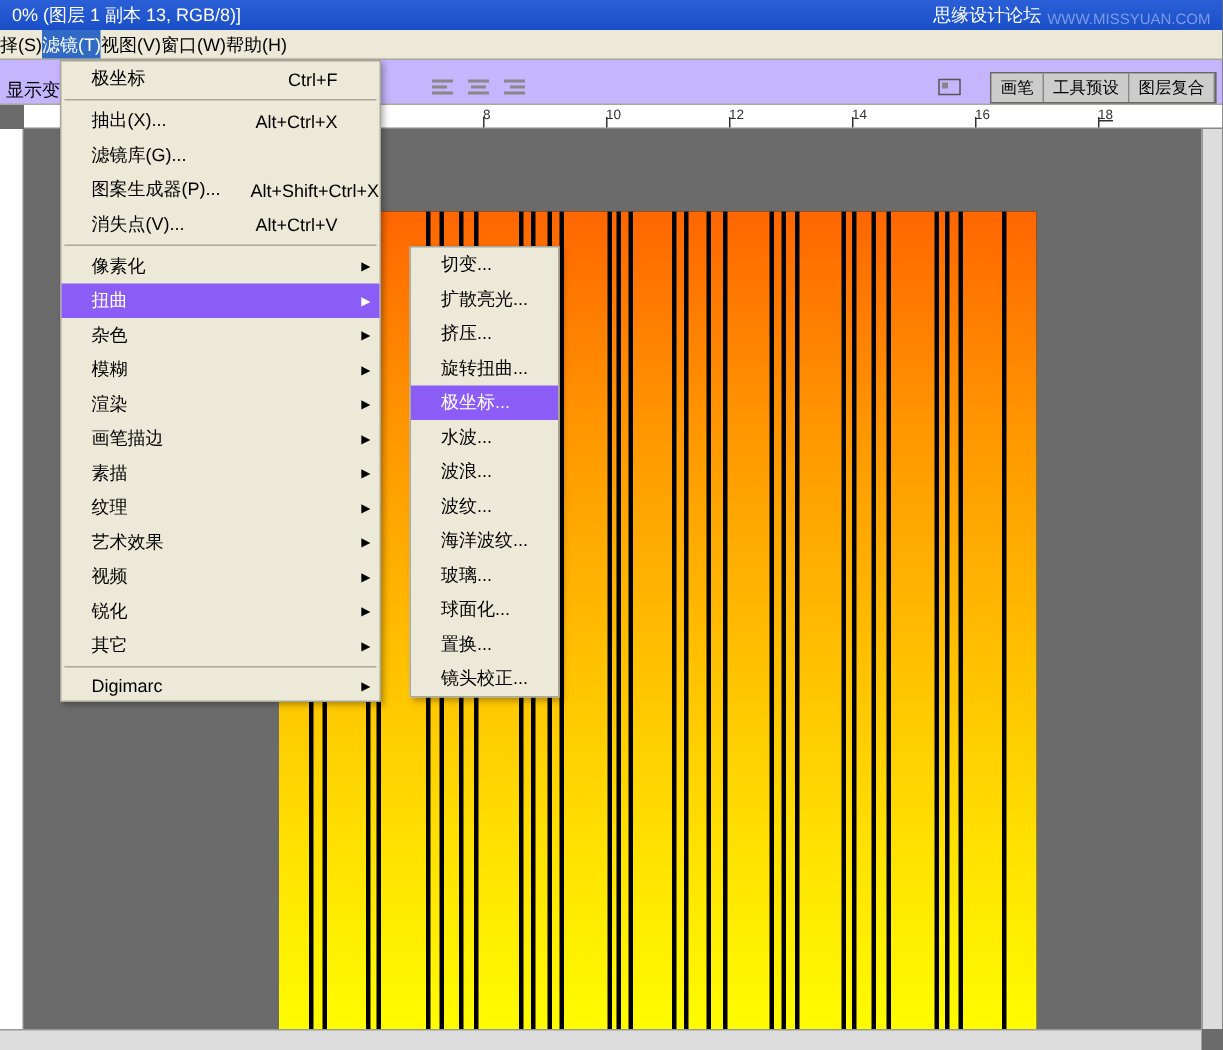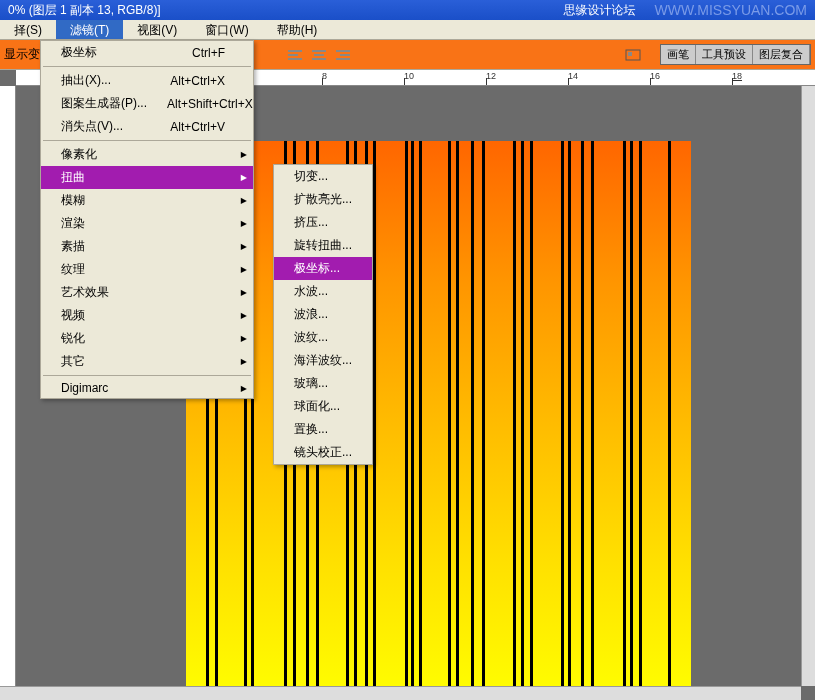--- a/index.html
+++ b/index.html
@@ -1,38 +1,38 @@
 <!DOCTYPE html>
 <html><head>
 <meta charset="utf-8">
 <style>
 *{margin:0;padding:0;box-sizing:border-box;font-family:"Microsoft YaHei",SimSun,sans-serif;font-size:12px;user-select:none}
 body{background:#6b6b6b;width:815px;height:700px;overflow:hidden;position:relative}
 .titlebar{background:linear-gradient(to bottom,#2a5fd8,#1a4fc8);height:20px;color:#fff;padding:2px 8px;display:flex;justify-content:space-between;align-items:center}
-.titlebar-right{display:flex;gap:19px;align-items:flex-start}
-.watermark{color:#7a9be8;font-size:14px}
+.titlebar-right{display:flex;gap:4px;align-items:flex-end}
+.watermark{color:#7a9be8;font-size:10px}
 .menubar{background:#ece9d8;height:20px;display:flex;border-bottom:1px solid #aca899}
-.menubar-item{padding:2px 14px;cursor:default}
+.menubar-item{padding:2px 0;cursor:default}
 .menubar-item.active{background:#316ac5;color:#fff}
-.toolbar{background:#f97316;height:30px;border-bottom:1px solid #aca899;display:flex;align-items:center;padding:0 4px;gap:4px}
+.toolbar{background:#c4b5fd;height:30px;border-bottom:1px solid #aca899;display:flex;align-items:flex-end;padding:0 4px;gap:4px}
 .toolbar-left{display:flex;align-items:center;gap:4px}
 .toolbar-right{margin-left:auto;display:flex;align-items:center;gap:16px}
 .toolbar-icon{width:22px;height:22px;display:flex;align-items:center;justify-content:center}
 .tab-group{display:flex;background:#999;border:1px solid #666}
 .tab{padding:2px 6px;background:#ccc;font-size:11px;border-right:1px solid #888}
 .ruler-h{background:#fff;height:16px;border-bottom:1px solid #888;position:relative;margin-left:16px;overflow:hidden}
 .ruler-h span{position:absolute;top:1px;font-size:9px;color:#333}
 .ruler-tick{position:absolute;top:8px;width:1px;height:8px;background:#333}
 .workspace{position:relative;background:#6b6b6b;height:614px}
 .ruler-v{position:absolute;left:0;top:0;width:16px;height:100%;background:#fff;border-right:1px solid #888}
 .canvas{position:absolute;left:186px;top:55px;width:505px;height:560px;background:#000}
 .stripe{position:absolute;top:0;height:100%;background:linear-gradient(to bottom,#ff6600 0%,#ff9500 25%,#ffbb00 50%,#ffe000 75%,#ffff00 100%)}
 .dropdown{position:absolute;background:#ece9d8;border:1px solid #aca899;box-shadow:2px 2px 4px rgba(0,0,0,0.3);z-index:100}
 .dropdown-item{padding:3px 28px 3px 20px;cursor:default;display:flex;justify-content:space-between;align-items:center;white-space:nowrap;position:relative}
-.dropdown-item:hover,.dropdown-item.highlight{background:#a21caf;color:#fff}
+.dropdown-item:hover,.dropdown-item.highlight{background:#8b5cf6;color:#fff}
 .dropdown-item.has-submenu::after{content:"▶";font-size:8px;position:absolute;right:6px}
 .dropdown-sep{height:1px;background:#aca899;margin:2px 2px}
 .dropdown-shortcut{margin-left:20px;color:inherit}
 .menu1{left:40px;top:40px;width:214px}
 .menu2{left:273px;top:164px;width:100px}
 .scroll-h{position:absolute;bottom:0;left:0;right:14px;height:14px;background:#ddd;border-top:1px solid #999}
 .scroll-v{position:absolute;right:0;top:0;bottom:14px;width:14px;background:#ddd;border-left:1px solid #999}
 </style>
 </head>
 <body>
@@ -159,39 +159,48 @@
     <div class="dropdown-item">
       <span>极坐标</span>
       <span class="dropdown-shortcut">Ctrl+F</span>
     </div>
     <div class="dropdown-sep"></div>
     <div class="dropdown-item">
       <span>抽出(X)...</span>
       <span class="dropdown-shortcut">Alt+Ctrl+X</span>
     </div>
     <div class="dropdown-item">
+      <span>滤镜库(G)...</span>
+    </div>
+    <div class="dropdown-item">
       <span>图案生成器(P)...</span>
       <span class="dropdown-shortcut">Alt+Shift+Ctrl+X</span>
     </div>
     <div class="dropdown-item">
       <span>消失点(V)...</span>
       <span class="dropdown-shortcut">Alt+Ctrl+V</span>
     </div>
     <div class="dropdown-sep"></div>
     <div class="dropdown-item has-submenu">
       <span>像素化</span>
     </div>
     <div class="dropdown-item has-submenu highlight">
       <span>扭曲</span>
     </div>
     <div class="dropdown-item has-submenu">
+      <span>杂色</span>
+    </div>
+    <div class="dropdown-item has-submenu">
       <span>模糊</span>
     </div>
     <div class="dropdown-item has-submenu">
       <span>渲染</span>
+    </div>
+    <div class="dropdown-item has-submenu">
+      <span>画笔描边</span>
     </div>
     <div class="dropdown-item has-submenu">
       <span>素描</span>
     </div>
     <div class="dropdown-item has-submenu">
       <span>纹理</span>
     </div>
     <div class="dropdown-item has-submenu">
       <span>艺术效果</span>
     </div>

